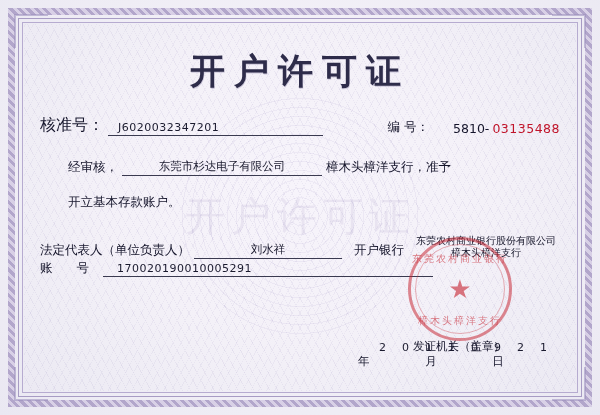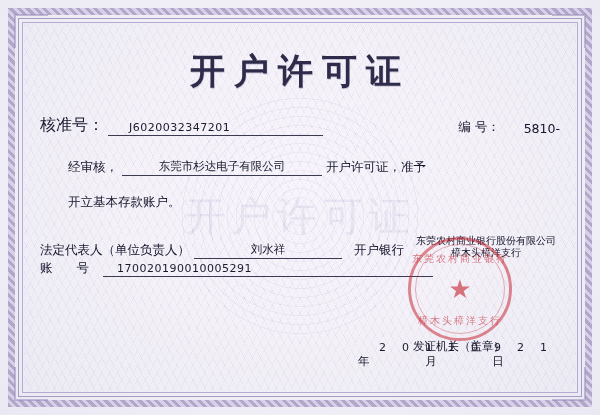--- a/index.html
+++ b/index.html
@@ -135,21 +135,21 @@
 
   
   .row-approve {
     margin-top: 20px;
     display: flex;
     align-items: flex-end;
     justify-content: space-between;
   }
   .approve-left { display: flex; align-items: flex-end; width: 300px; }
   .approve-left .fill { width: 215px; flex: 0 0 215px; }
-  .approve-left .hand { left: 10px; transform: none; font-size: 11px; letter-spacing: .5px; margin-left: 11px; }
+  .approve-left .hand { left: 10px; transform: none; font-size: 11px; letter-spacing: .5px; }
   .approve-right { display: flex; align-items: flex-end; font-size: 12.5px; }
   .approve-right .num {
     color: #c0142a;
     letter-spacing: .5px;
     font-size: 12.5px;
     margin-left: 3px;
   }
   .approve-right .numblack { color: #15152b; margin-left: 24px; }
 
   
@@ -290,29 +290,30 @@
     <div class="row-approve">
       <div class="approve-left">
         <span class="lbl">核准号：</span>
         <span class="fill">
           <span class="hand">J6020032347201</span>
         </span>
       </div>
       <div class="approve-right">
         <span class="lbl">编 号：</span>
         <span class="numblack">5810-</span>
+        <span class="num">03135488</span>
       </div>
     </div>
 
     <div class="row row-audit">
       <span class="lbl">经审核，</span>
       <span class="fill">
         <span class="hand">东莞市杉达电子有限公司</span>
       </span>
-      <span class="lbl">开户许可证，准予</span>
+      <span class="lbl">樟木头樟洋支行，准予</span>
     </div>
 
     <div class="row-basic">开立基本存款账户。</div>
 
     <div class="row row-legal">
       <span class="lbl lbl1">法定代表人（单位负责人）</span>
       <span class="fill f1">
         <span class="hand">刘水祥</span>
       </span>
       <span class="lbl lbl2">开户银行</span>

